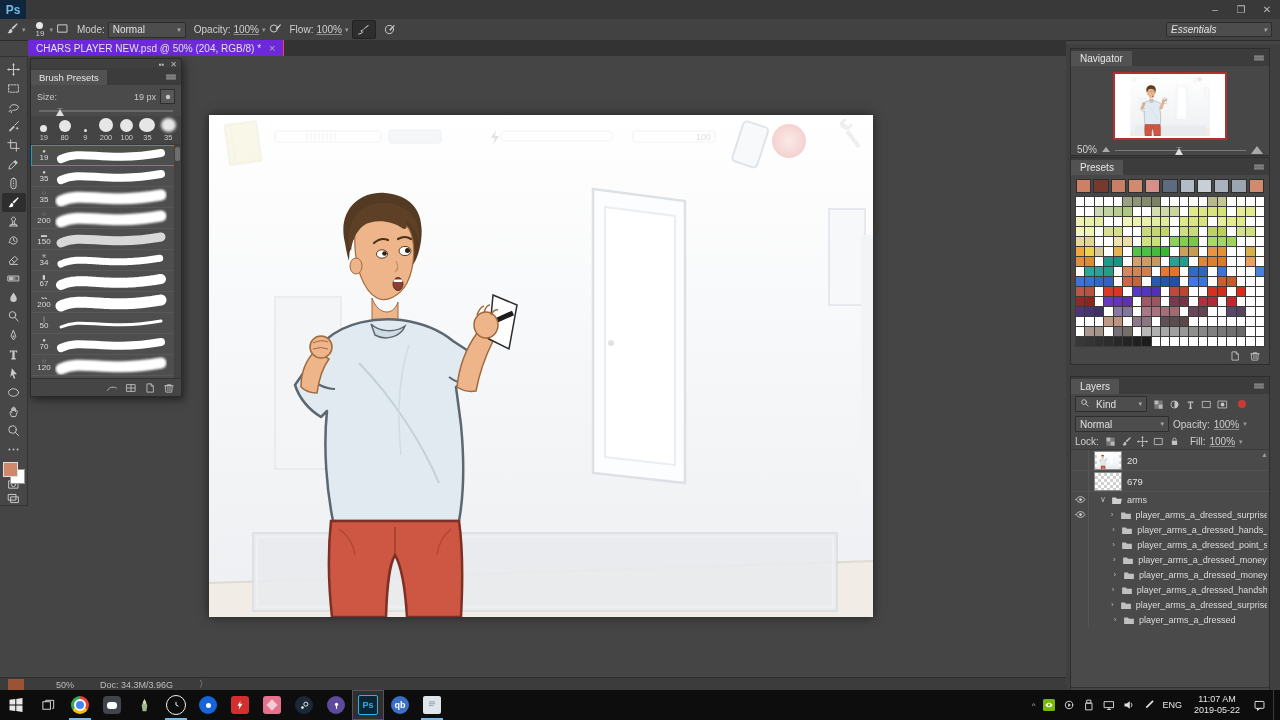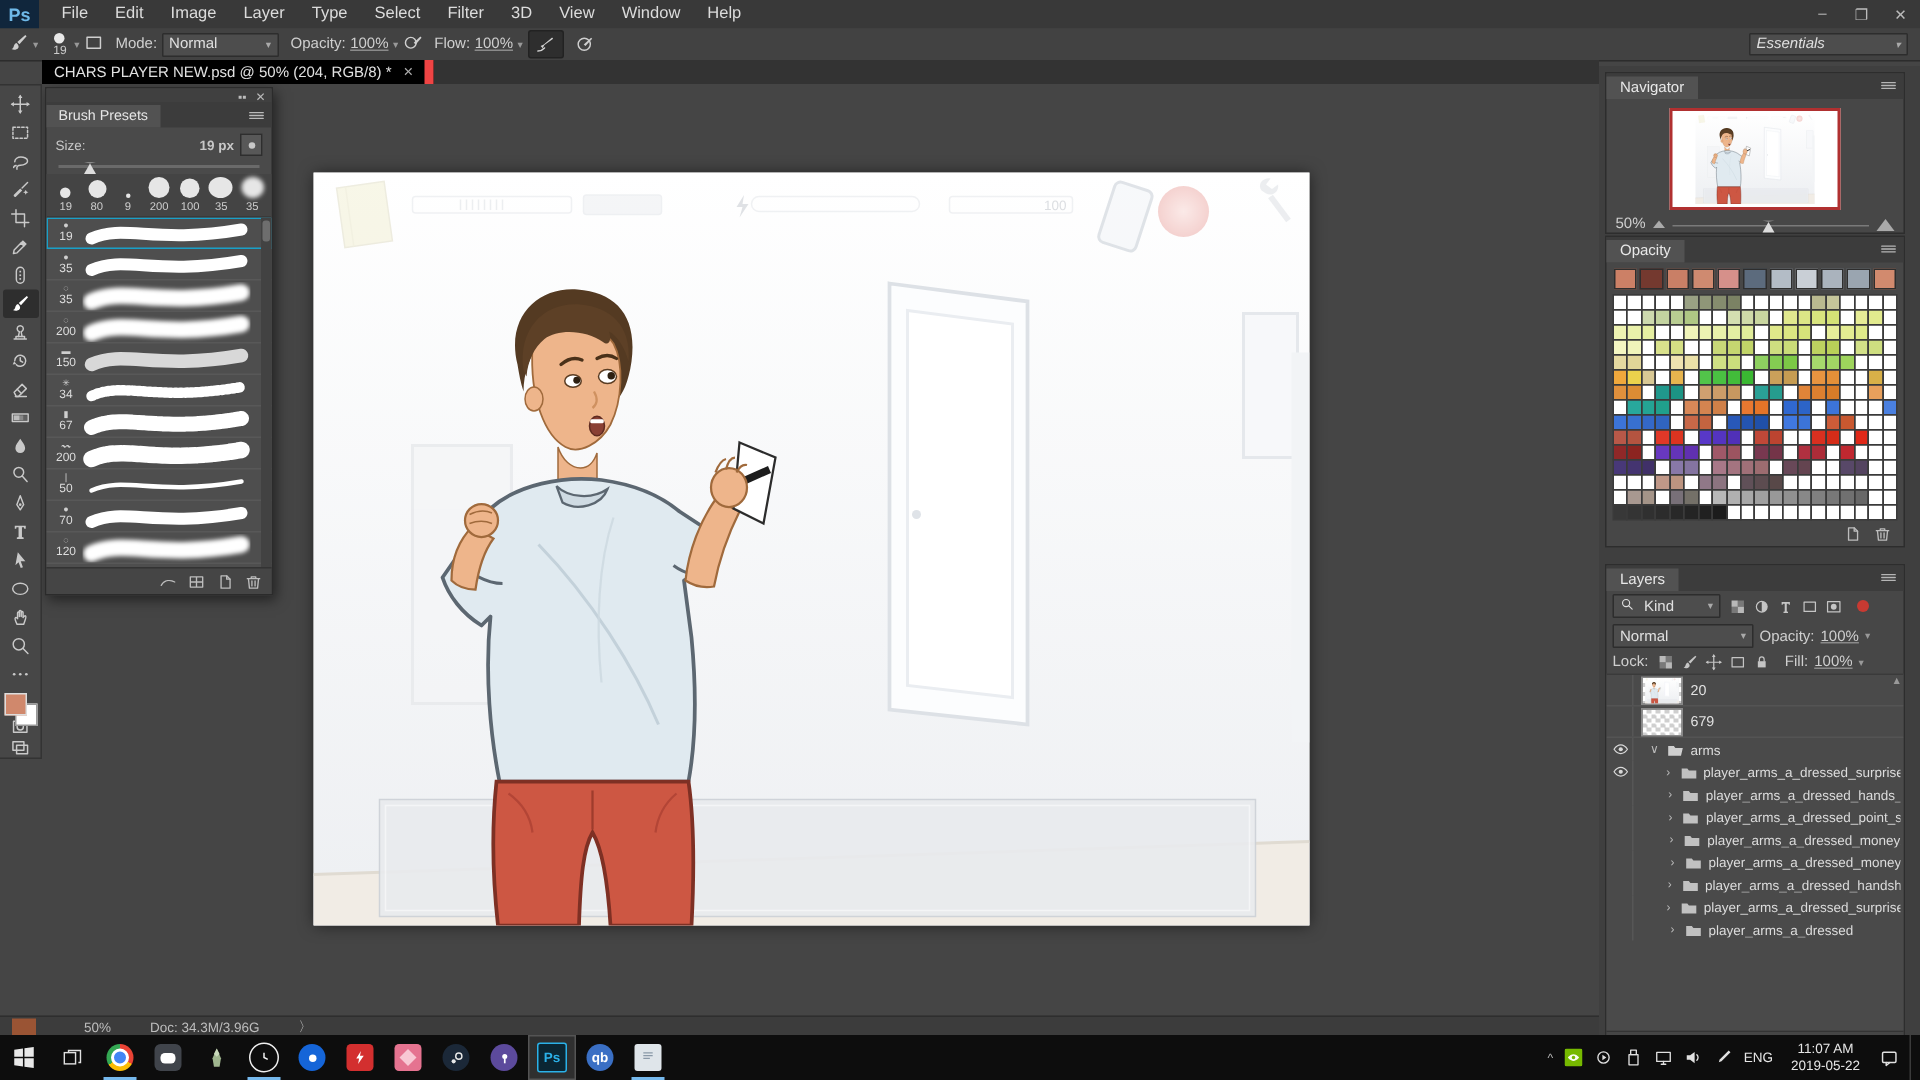--- a/index.html
+++ b/index.html
@@ -22,21 +22,21 @@
   .dd .car{font-size:7px;color:#aaa;}
   .underlined{text-decoration:underline;text-decoration-color:#8a8a8a;}
   .ob-toggle{width:22px;height:17px;display:flex;align-items:center;justify-content:center;border-radius:2px;}
   .ob-toggle.pressed{background:#2e2e2e;border:1px solid #222;}
   #workspace-dd{position:absolute;right:8px;top:3px;font-style:italic;}
   .brush-preset-chip{display:flex;flex-direction:column;align-items:center;line-height:1;margin:0 2px;}
   .brush-preset-chip .dotc{width:7px;height:7px;border-radius:50%;background:#e8e8e8;margin-bottom:1px;}
   .brush-preset-chip .n{font-size:8px;color:#ccc;}
   
   #tabbar{left:28px;top:40px;width:1038px;height:16px;background:#333333;display:flex;align-items:flex-end;}
-  #doctab{background:#000000;height:16px;display:flex;align-items:center;padding:0 8px;font-size:10px;color:#e2e2e2;gap:8px;border-right:6px solid #ef4444;}
+  #doctab{background:#6d28d9;height:16px;display:flex;align-items:center;padding:0 8px;font-size:10px;color:#e2e2e2;gap:8px;border-right:1px solid #ef4444;}
   #doctab .close{color:#b0b0b0;font-size:11px;}
   
   #toolbar{left:0;top:56px;width:28px;height:450px;background:#474747;border:1px solid #333;border-left:none;
     display:flex;flex-direction:column;align-items:center;padding-top:3px;box-sizing:border-box;}
   .tool{width:24px;height:19px;display:flex;align-items:center;justify-content:center;color:#c9c9c9;}
   .tool.selected{background:#2e2e2e;border-radius:2px;color:#fff;}
   #colorwells{position:relative;width:22px;height:22px;margin-top:3px;}
   #fgcolor{position:absolute;left:0;top:0;width:13px;height:13px;border:1px solid #ddd;z-index:2;}
   #bgcolor{position:absolute;left:7px;top:7px;width:13px;height:13px;border:1px solid #999;background:#fff;}
   
@@ -44,21 +44,21 @@
   #canvas{left:209px;top:115px;width:664px;height:502px;background:#fff;box-shadow:0 0 10px rgba(0,0,0,.55);}
   #canvas svg{display:block;}
   
   #brushpanel{left:30px;top:58px;width:150px;height:337px;background:#4a4a4a;border:1px solid #2b2b2b;
     box-shadow:2px 3px 8px rgba(0,0,0,.5);font-size:9px;display:flex;flex-direction:column;}
   .bp-mini{height:8px;display:flex;justify-content:flex-end;align-items:center;gap:6px;padding:1px 4px 0 0;color:#bbb;font-size:8px;background:#404040;}
   .bp-head{height:17px;background:#3c3c3c;display:flex;align-items:flex-end;}
   .bp-tab{background:#525252;height:15px;padding:0 8px;display:flex;align-items:center;font-size:9.5px;color:#e6e6e6;}
   .bp-menu{margin-left:auto;margin-right:4px;color:#bbb;}
   .bp-sizerow{display:flex;align-items:center;padding:4px 6px 0 6px;gap:4px;color:#c8c8c8;}
-  .bp-sizerow .val{margin-left:auto;font-weight:bold;}
+  .bp-sizerow .val{margin-left:auto;}
   .bp-resetbox{width:13px;height:13px;background:#585858;border:1px solid #2e2e2e;display:flex;align-items:center;justify-content:center;}
   .bp-slider{position:relative;height:10px;margin:2px 8px 0 8px;}
   .bp-slider .track{position:absolute;left:0;right:0;top:4px;height:2px;background:#6a6a6a;}
   .bp-slider .thumb{position:absolute;top:2px;left:13%;width:0;height:0;border-left:4px solid transparent;border-right:4px solid transparent;border-bottom:7px solid #ddd;}
   .bp-tips{display:flex;padding:2px 3px;gap:1px;background:#444;}
   .tip{flex:1;display:flex;flex-direction:column;align-items:center;justify-content:flex-end;height:24px;}
   .tip .dotc{border-radius:50%;background:#e6e6e6;}
   .tip.soft .dotc{filter:blur(1.5px);}
   .tip .n{font-size:7.5px;color:#ccc;margin-top:1px;}
   .bp-list{flex:1;overflow:hidden;background:#4e4e4e;border-top:1px solid #3a3a3a;position:relative;}
@@ -130,33 +130,20 @@
   .icon svg .s{stroke:currentColor;fill:none;stroke-width:1.2;stroke-linecap:round;stroke-linejoin:round;}
   .icon svg .f{fill:currentColor;}
 </style>
 </head>
 <body>
 
 <div id="screen">
 
   <div id="menubar" class="abs">
     <div id="ps-logo">Ps</div>
-    <div id="menu-items" style="display:flex;">
-        <span class="menu-item">File</span>
-        <span class="menu-item">Edit</span>
-        <span class="menu-item">Image</span>
-        <span class="menu-item">Layer</span>
-        <span class="menu-item">Type</span>
-        <span class="menu-item">Select</span>
-        <span class="menu-item">Filter</span>
-        <span class="menu-item">3D</span>
-        <span class="menu-item">View</span>
-        <span class="menu-item">Window</span>
-        <span class="menu-item">Help</span>
-      </div>
     <div id="win-controls">
       <span class="winbtn">–</span>
       <span class="winbtn">❐</span>
       <span class="winbtn">✕</span>
     </div>
   </div>
 
   <div id="optionsbar" class="abs">
     <div class="ob-group" style="margin-left:6px;">
       <span id="ob-toolicon"><span class="icon">
@@ -747,21 +734,21 @@
         <span class="nav-track">
             <span class="line"></span>
             <span class="thumb"></span>
           </span>
         <span class="mt-big"></span>
       </div>
     </div>
 
     <div class="panel" style="top:113px;height:208px;">
       <div class="p-head">
-        <span class="p-tab">Opacity</span>
+        <span class="p-tab">Presets</span>
         <span class="p-menu sw-menuicon"><span class="icon">
               <svg width="12" height="12" viewBox="0 0 16 16">
                 <path class="s" d="M2 5.5h12M2 8h12M2 10.5h12"></path>
               </svg>
             </span></span>
       </div>
       <div id="featured">
           <div class="fsw" style="background: rgb(204, 128, 102);"></div>
           <div class="fsw" style="background: rgb(116, 57, 47);"></div>
           <div class="fsw" style="background: rgb(201, 127, 102);"></div>

